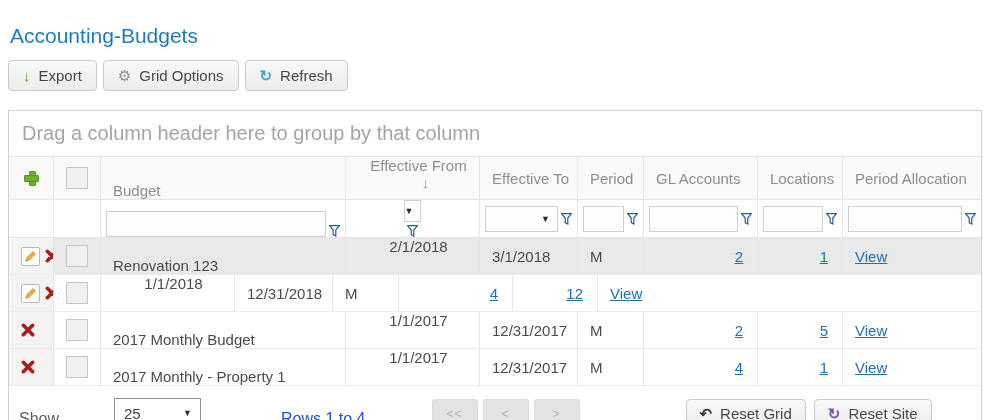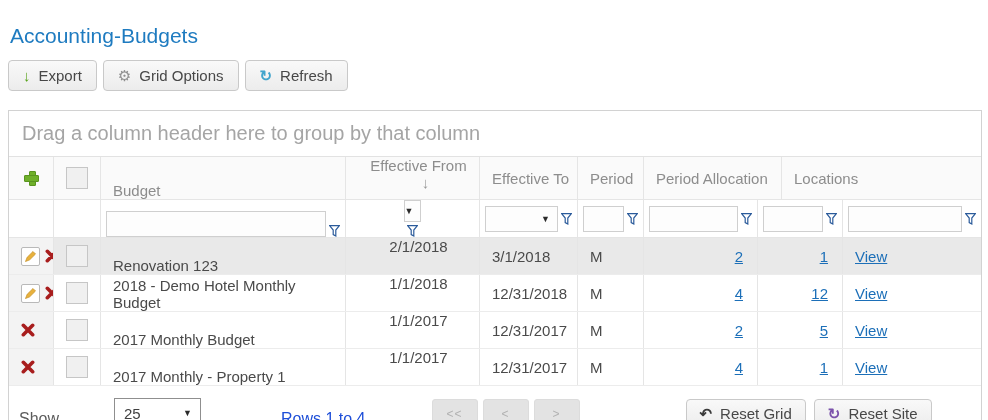--- a/index.html
+++ b/index.html
@@ -129,25 +129,28 @@
       <div class="cell c-efrom">
         <span>Effective From</span>
         <span class="sort-arrow">↓</span>
       </div>
       <div class="cell c-eto">
         <span>Effective To</span>
       </div>
       <div class="cell c-period">
         <span>Period</span>
       </div>
-      <div class="cell c-pa">
-        <span>Period Allocation</span>
+      <div class="cell c-gl">
+        <span>GL Accounts</span>
       </div>
       <div class="cell c-loc">
         <span>Locations</span>
+      </div>
+      <div class="cell c-pa">
+        <span>Period Allocation</span>
       </div>
     </div>
 
     <div class="row filter">
       <div class="cell c-act"></div>
       <div class="cell c-chk"></div>
       <div class="cell c-budget">
         <input class="f-input" style="">
         <span class="funnel">
           <svg width="11" height="12" viewBox="0 0 11 12">
@@ -253,21 +256,20 @@
           </span>
         <span class="icon-btn">
             <svg width="14" height="14" viewBox="0 0 12 12">
               <path d="M2 2 L10 10 M10 2 L2 10" stroke="#a81d1d" stroke-width="3.1" stroke-linecap="round"></path>
             </svg>
           </span>
       </div>
       <div class="cell c-chk">
           <span class="checkbox"></span>
         </div>
-      <div class="cell c-budget">2018 - Demo Hotel Monthly Budget</div>
       <div class="cell c-efrom">1/1/2018</div>
       <div class="cell c-eto">12/31/2018</div>
       <div class="cell c-period">M</div>
       <div class="cell c-gl num-cell">
           <a href="#" class="grid-link">4</a>
         </div>
       <div class="cell c-loc num-cell">
           <a href="#" class="grid-link">12</a>
         </div>
       <div class="cell c-pa">

